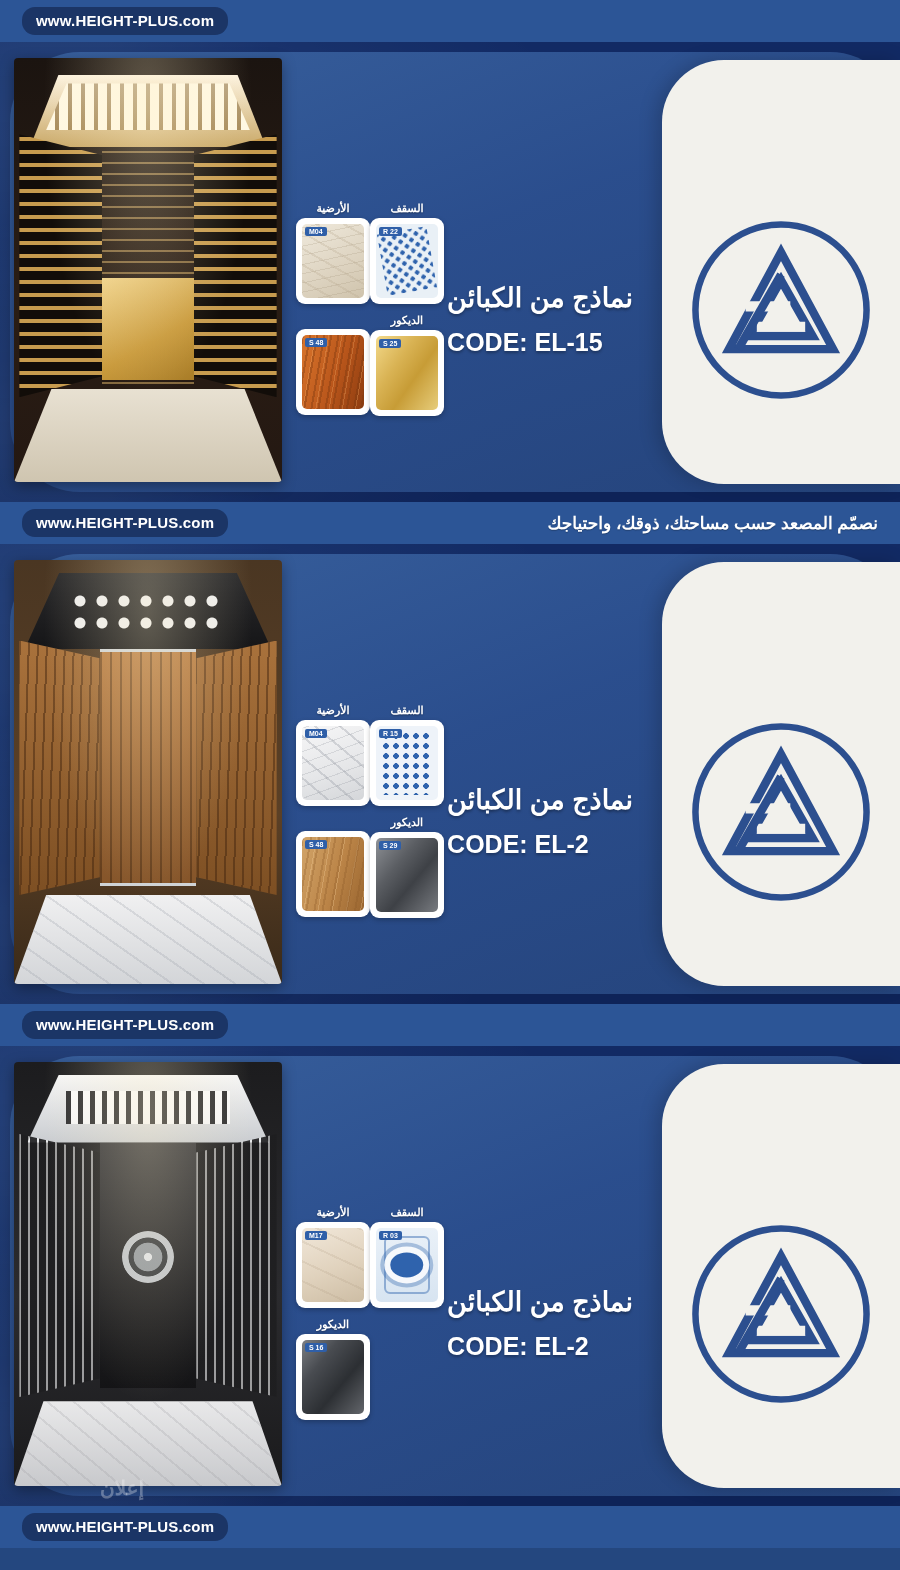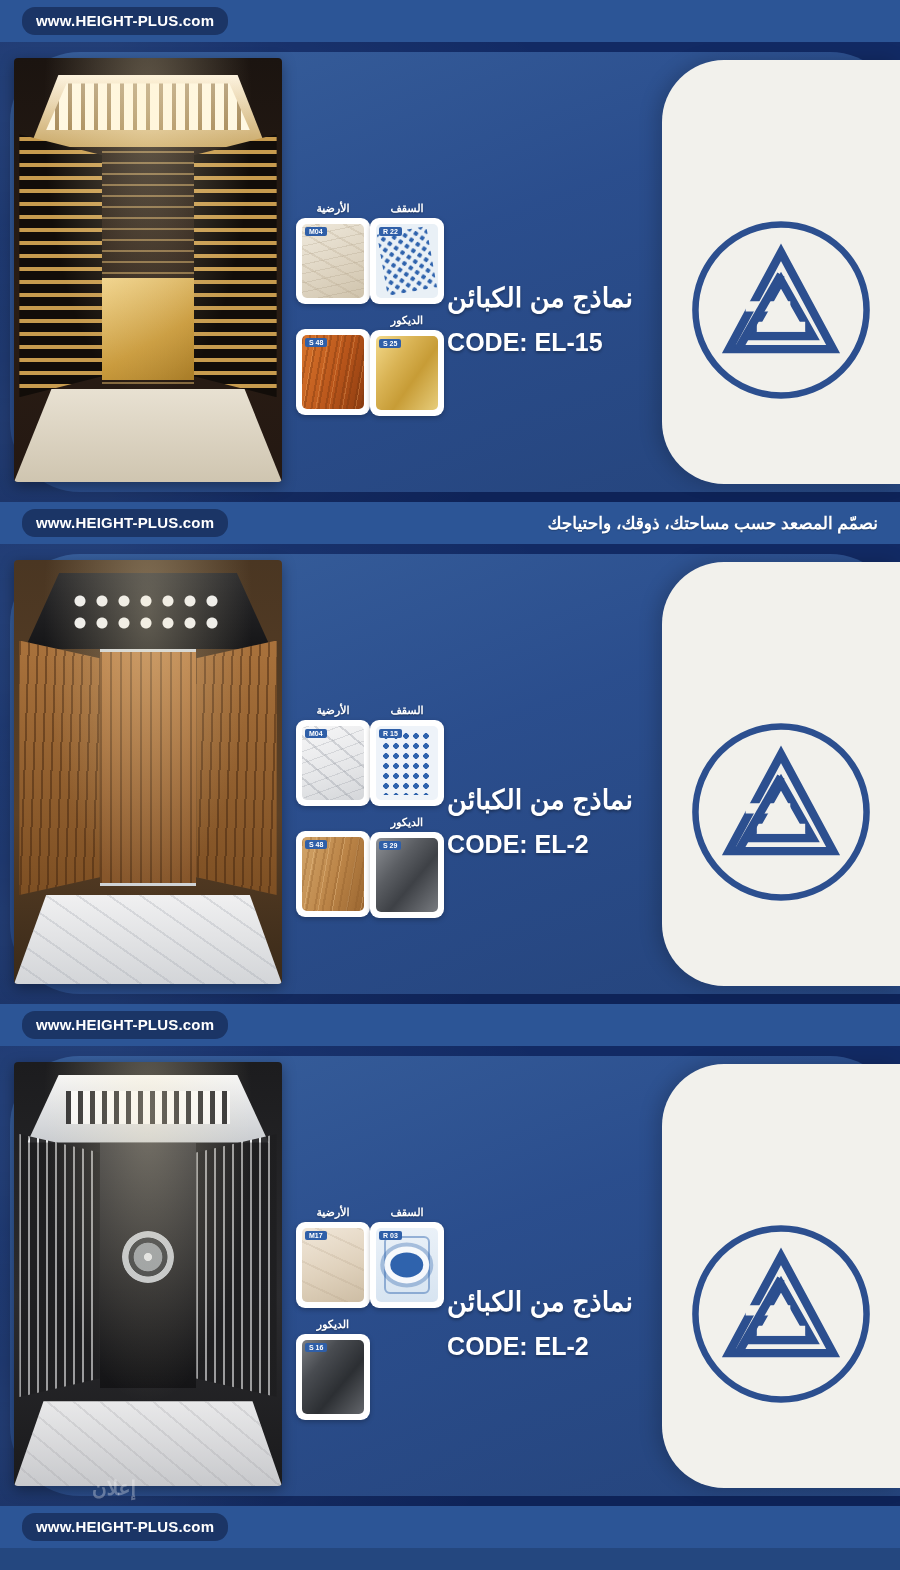--- a/index.html
+++ b/index.html
@@ -416,21 +416,21 @@
   }
 
   .cab .glow {
     position:absolute; inset:0;
     background: radial-gradient(ellipse at 50% 12%, rgba(255,240,200,.30), rgba(0,0,0,0) 55%);
     pointer-events:none;
   }
 
   .watermark {
     position: absolute;
-    left: 92px;
+    left: 100px;
     bottom: 6px;
     color: rgba(255,255,255,.30);
     font-size: 20px;
     font-weight: bold;
     letter-spacing: 1px;
     transform: none;
   }
 </style>
 </head>
 <body>

